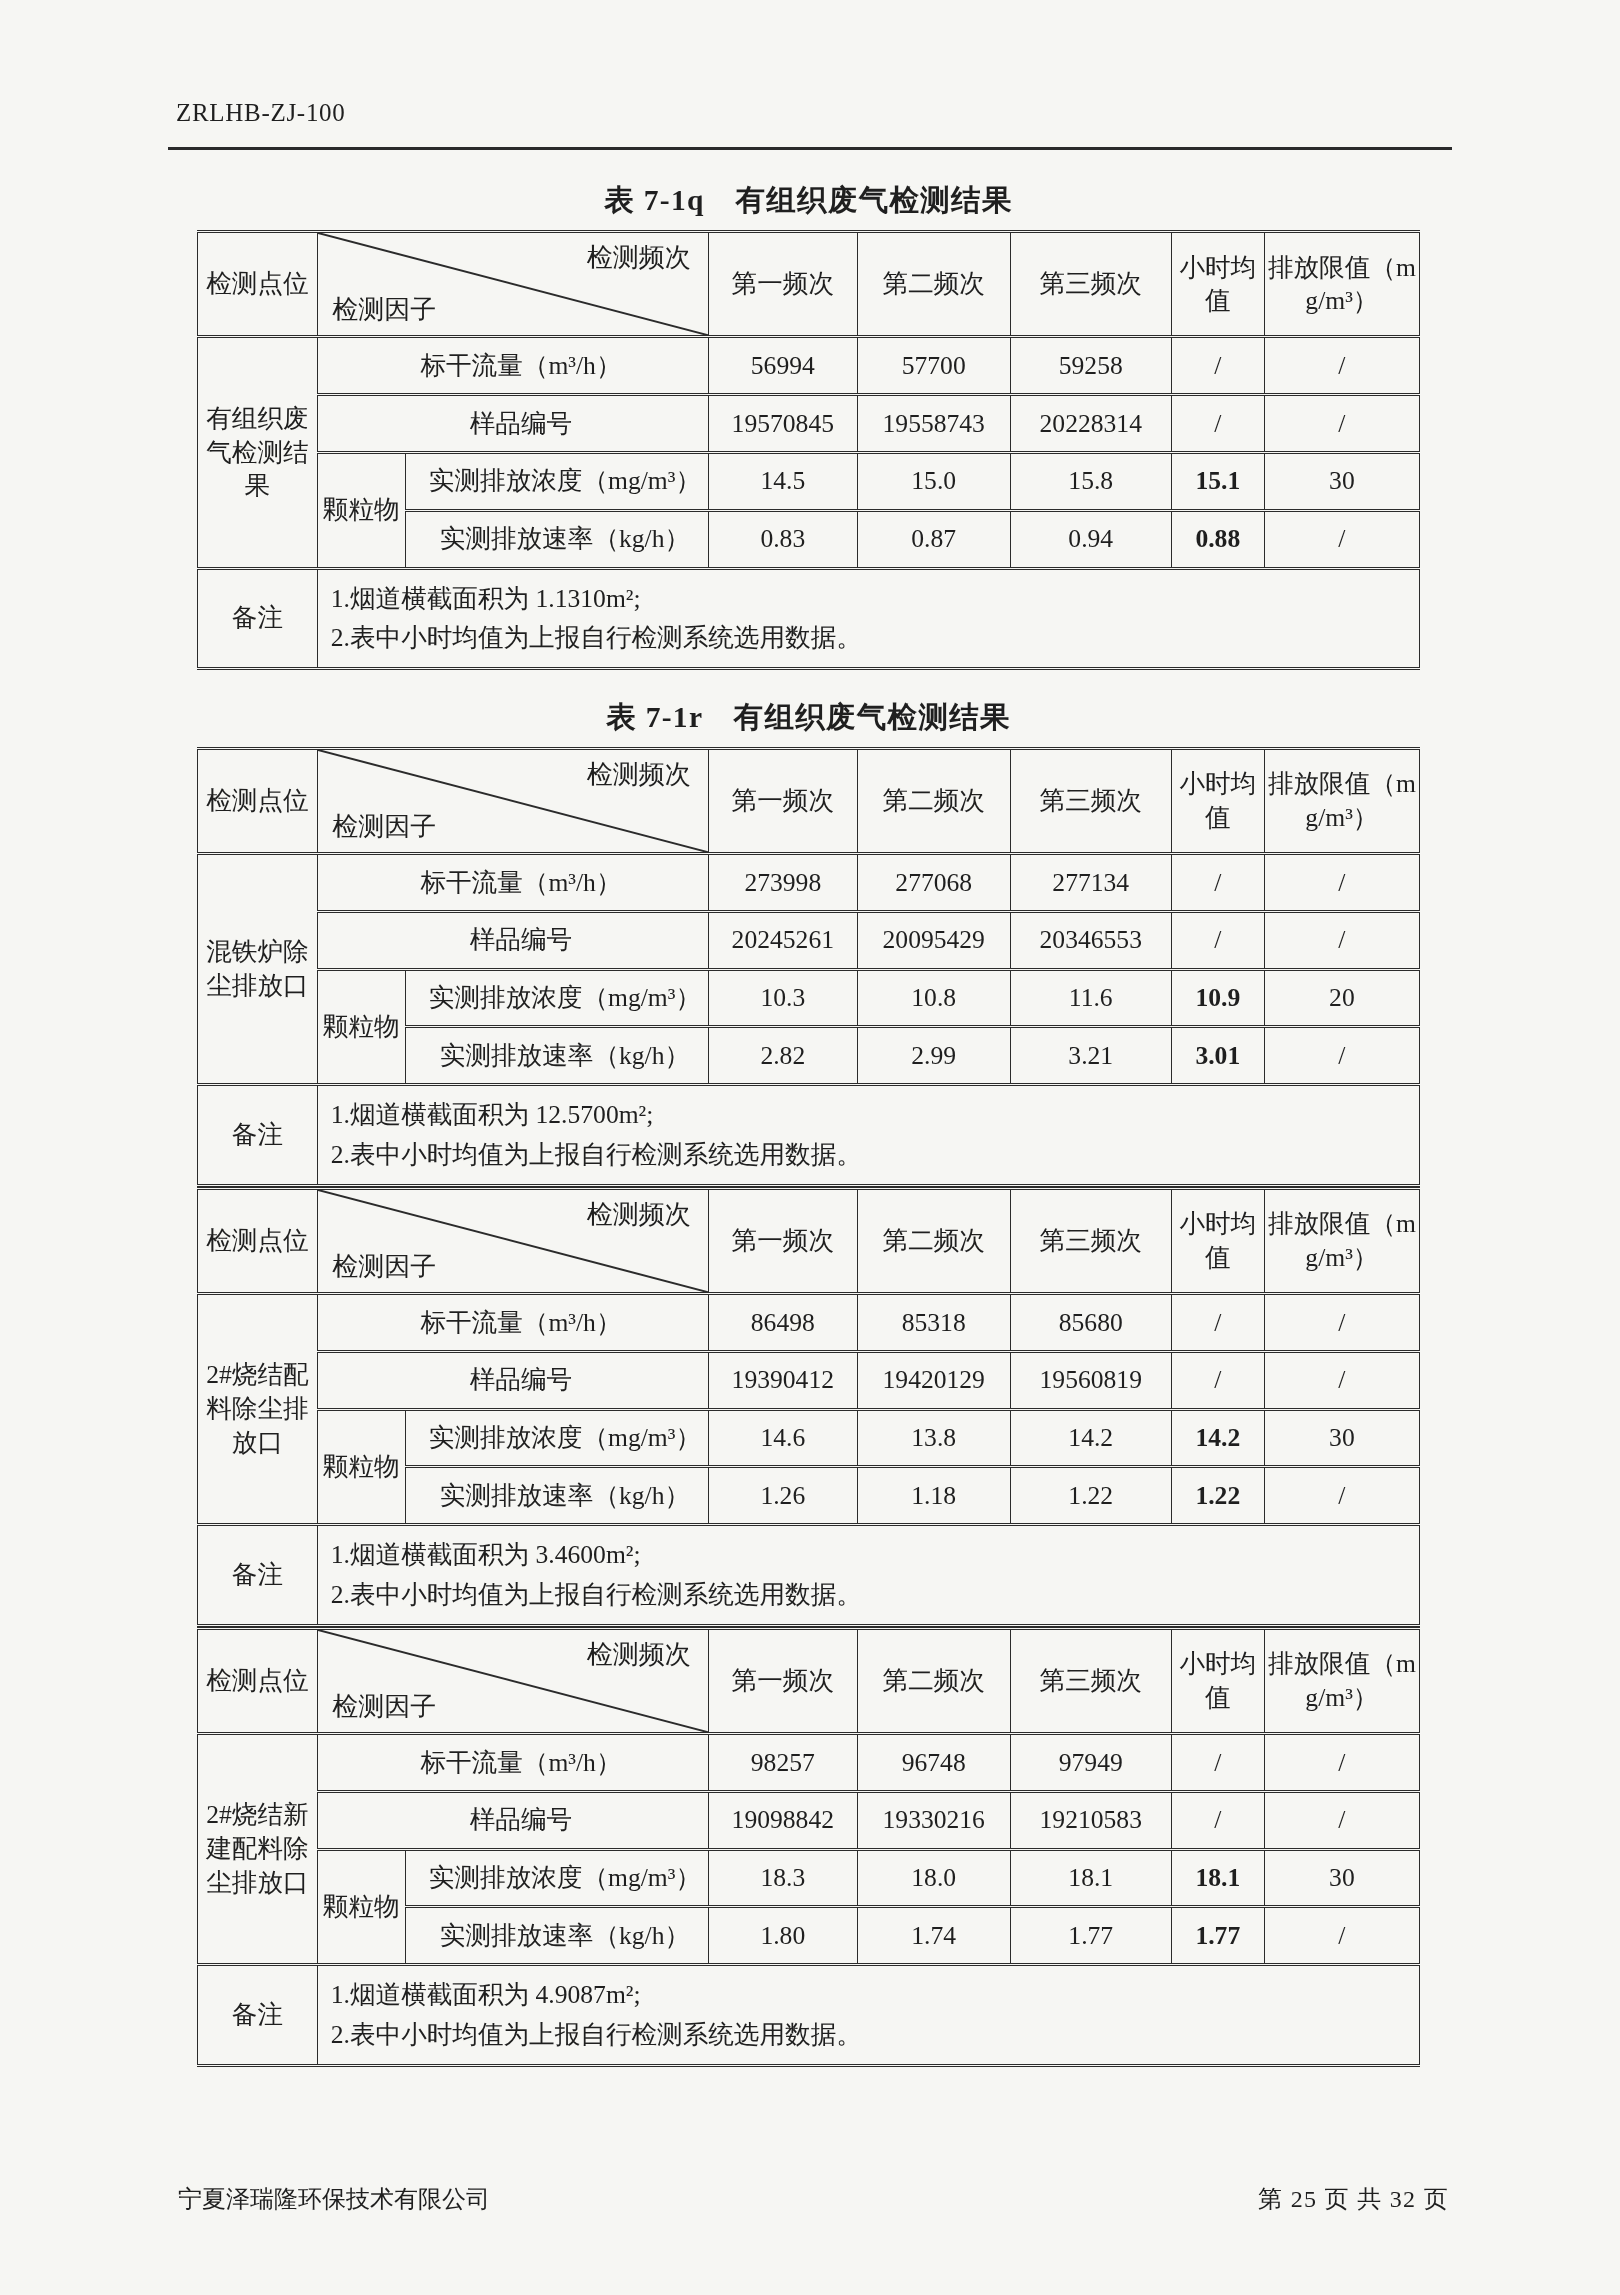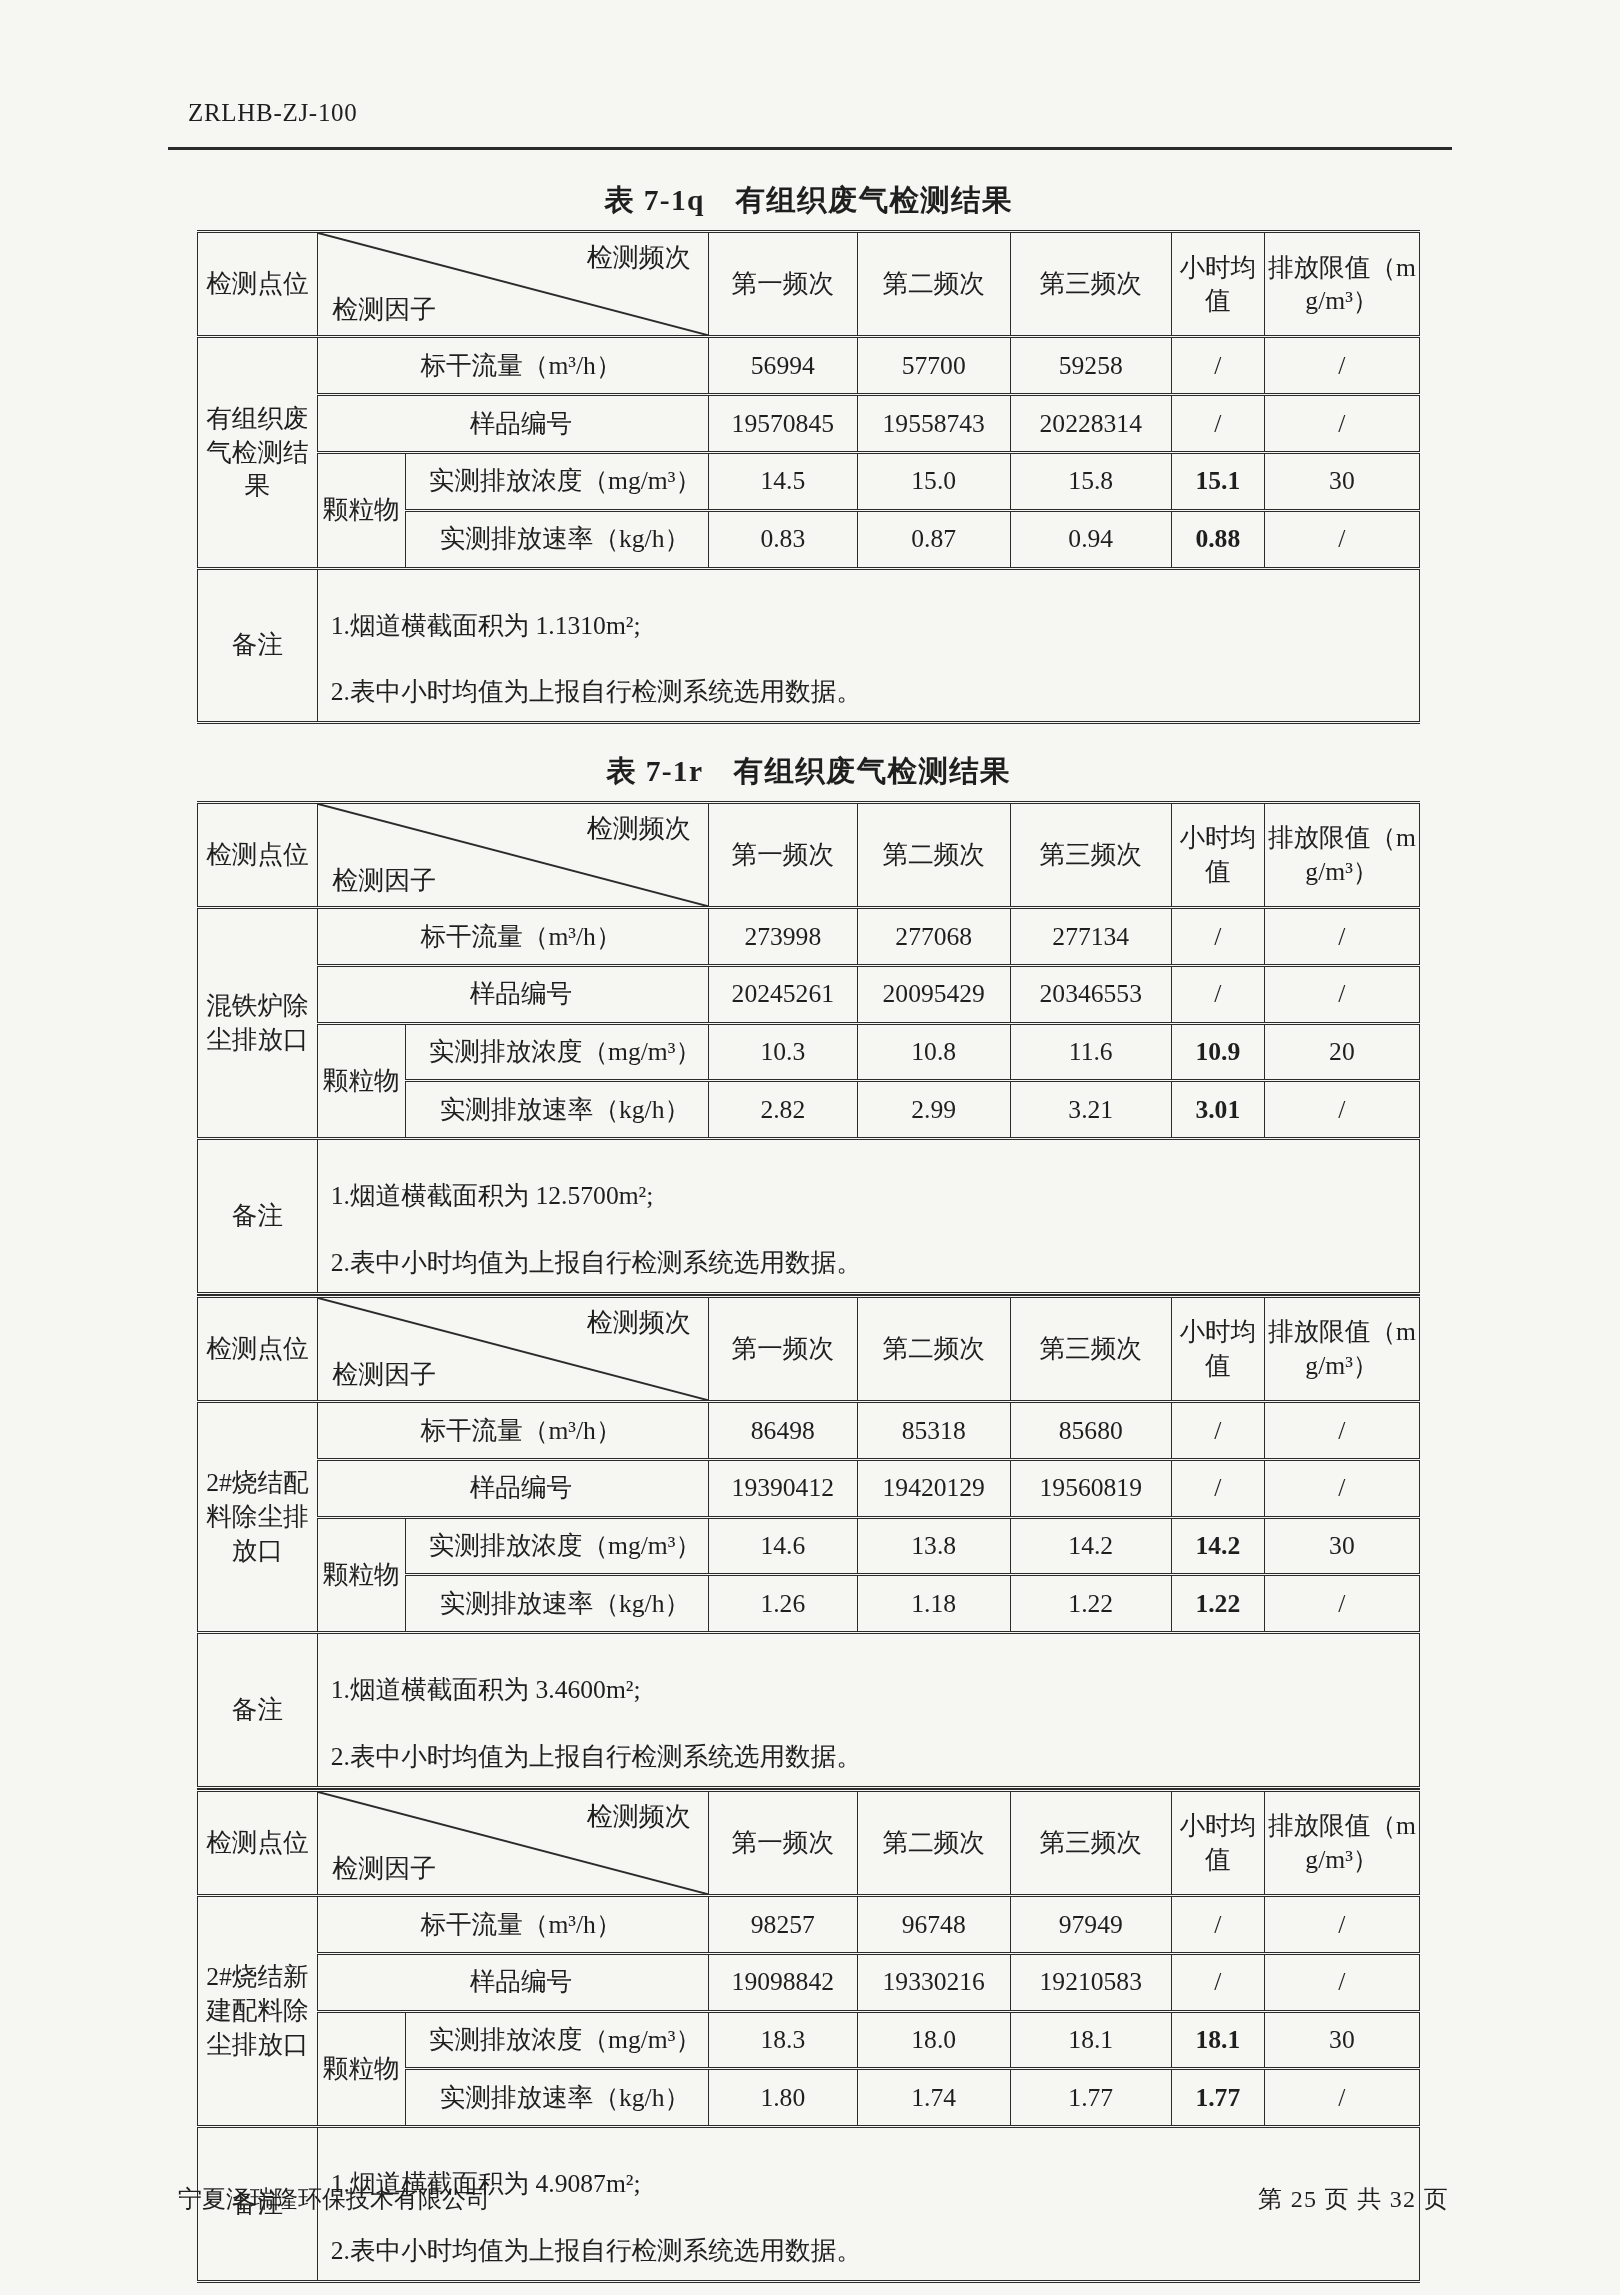--- a/index.html
+++ b/index.html
@@ -6,21 +6,21 @@
   body {
     width:1621px; height:2295px;
     background:#f6f6f3;
     font-family:"Liberation Serif","DejaVu Serif",serif;
     color:#1f1f1f;
     position:relative;
     overflow:hidden;
   }
   
   .page-head { position:absolute; top:96px; left:172px; right:172px; height:39px; font-size:25px; }
-  .doc-code { position:absolute; left:16px; top:2.6px; letter-spacing:0.7px; }
+  .doc-code { position:absolute; left:4px; top:2.6px; letter-spacing:0.7px; }
   .report-title { position:absolute; left:50%; transform:translateX(-50%); top:2.6px; white-space:nowrap; }
   .header-rule { position:absolute; top:147px; left:168px; right:169px; height:3.3px; background:#2b2b2b; }
   
   .content { position:absolute; top:165px; left:197px; right:201px; }
   .table-title { font-size:29.5px; font-weight:bold; text-align:center; margin:27.5px 0 9.2px 0; letter-spacing:1.3px; }
   .table-block:first-child .table-title { margin-top:16px; }
   table { width:100%; border-collapse:collapse; table-layout:fixed; }
   td {
     border-left:1.3px solid #2b2b2b; border-right:1.3px solid #2b2b2b;
     border-top:3.9px double #2b2b2b; border-bottom:3.9px double #2b2b2b;
@@ -30,21 +30,21 @@
   }
   .head-row td { padding:6.6px 2.6px; }
   .corner { position:relative; height:89px; padding:0;font-family:Liberation Serif, serif; }
   .corner svg.diag { position:absolute; inset:0; width:100%; height:100%; }
   .corner-top { position:absolute; top:7.9px; right:17px; font-size:26px; }
   .corner-bottom { position:absolute; bottom:7.9px; left:14.4px; font-size:26px; }
   td.lab { padding-left:23px; padding-right:6.6px; }
   td.b { font-weight:bold; }
   td.remark-head { }
   td.remarks { text-align:left; padding:9.2px 6.6px 9.2px 13px; }
-  .remark-line { font-size:25.6px; line-height:1.55;margin-top:27px; }
+  .remark-line { font-size:25.6px; line-height:1.55; }
   
   .page-foot { position:absolute; left:178px; right:172px; bottom:80px; font-size:24px; }
   .foot-company { position:absolute; left:0; bottom:0; }
   .foot-page { position:absolute; right:0; bottom:0; letter-spacing:1.3px; }
 </style>
 </head>
 <body>
 
 <div class="page-head">
   <span class="doc-code">ZRLHB-ZJ-100</span>

